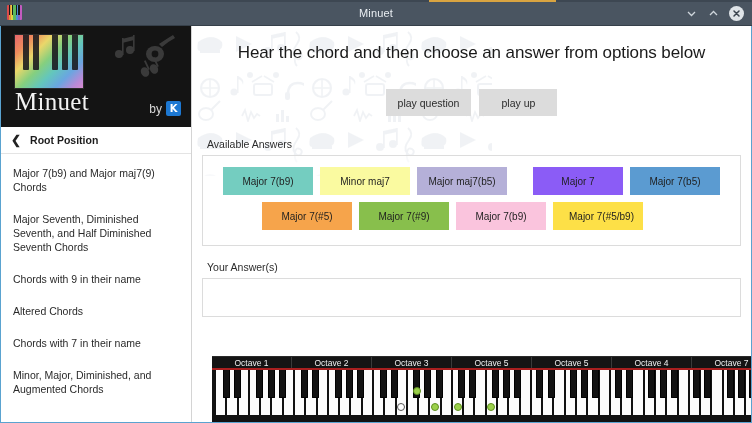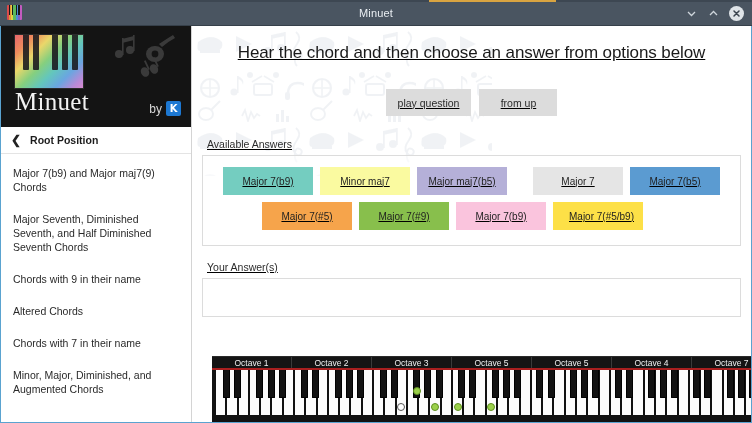--- a/index.html
+++ b/index.html
@@ -171,21 +171,21 @@
     flex: 1;
     position: relative;
     background: #ffffff;
     overflow: hidden;
   }
   #watermark {
     position: absolute; inset: 0;
     opacity: .5;
     pointer-events: none;
   }
-  #main-inner { position: relative; height: 100%; text-decoration: underline; }
+  #main-inner { position: relative; height: 100%; }
 
   #prompt {
     text-align: center;
     font-size: 17px;
     color: #1a1a1a;
     padding-top: 17px;
     letter-spacing: -.1px;
   }
 
   #ctrl-row {
@@ -444,31 +444,31 @@
       </defs>
       <rect x="0" y="0" width="100%" height="100%" fill="url(#mw)"></rect>
     </svg>
 
     <div id="main-inner">
 
       <div id="prompt">Hear the chord and then choose an answer from options below</div>
 
       <div id="ctrl-row">
         <button class="ctrl-btn">play question</button>
-        <button class="ctrl-btn">from up</button>
+        <button class="ctrl-btn">play up</button>
       </div>
 
       <div class="sect-label" id="answers-label">Available Answers</div>
 
       <div id="answers-box">
         <div class="ans-row r1">
           <div class="chip" style="background: rgb(116, 205, 192);">Major 7(b9)</div>
           <div class="chip" style="background: rgb(250, 250, 160);">Minor maj7</div>
           <div class="chip" style="background: rgb(181, 176, 216);">Major maj7(b5)</div>
-          <div class="chip" style="background: #e5e5e5; margin-left: 19px;">Major 7</div>
+          <div class="chip" style="background: #8b5cf6; margin-left: 19px;">Major 7</div>
           <div class="chip" style="background: rgb(91, 155, 209);">Major 7(b5)</div>
         </div>
         <div class="ans-row r2">
           <div class="chip" style="background: rgb(246, 164, 75);">Major 7(#5)</div>
           <div class="chip" style="background: rgb(136, 191, 76);">Major 7(#9)</div>
           <div class="chip" style="background: rgb(250, 196, 221);">Major 7(b9)</div>
           <div class="chip" style="background: #fde047; padding-left: 7px;">Major 7(#5/b9)</div>
         </div>
       </div>
 

